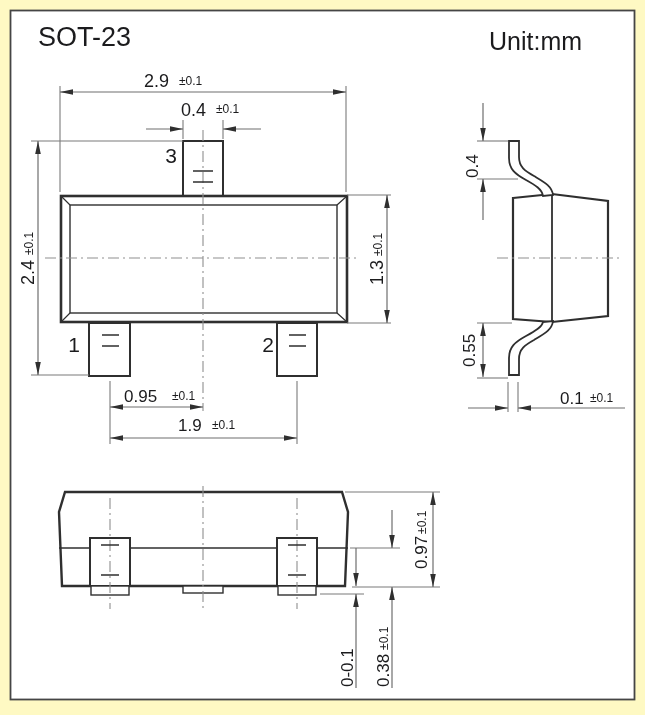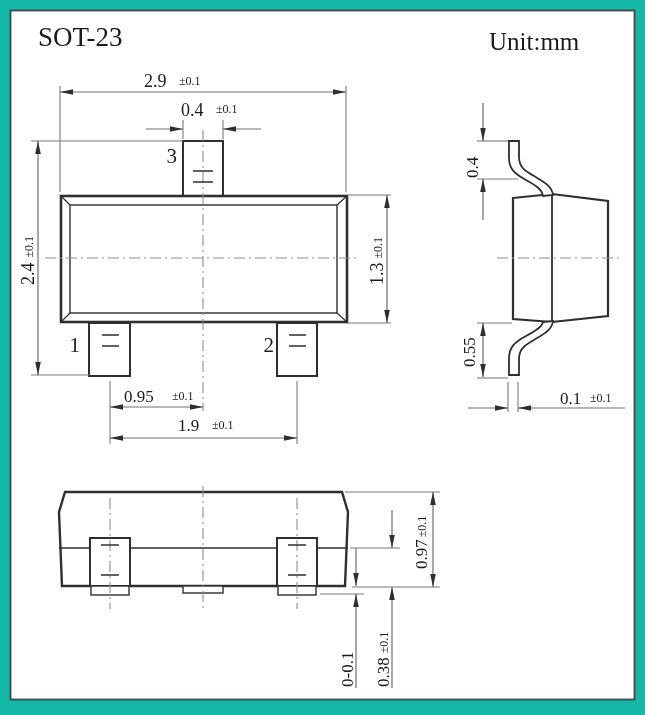--- a/index.html
+++ b/index.html
@@ -1,17 +1,17 @@
 <!DOCTYPE html>
 <html><head>
 <meta charset="utf-8">
 <style>
   html,body{margin:0;padding:0;background:#ffffff;}
-  .sheet{position:relative;width:645px;height:715px;background:#14b8a6;
-         font-family:Liberation Serif, serif;}
+  .sheet{position:relative;width:645px;height:715px;background:#fef9c3;
+         font-family:Liberation Sans, sans-serif;}
   svg{display:block;}
   text{fill:#1b1b1d;}
   .objline{stroke:#2f2f2f;fill:none;}
   .whitefill{fill:#ffffff;stroke:#2f2f2f;}
   .dimline{stroke:#6e6e6e;stroke-width:1.2;fill:none;}
   .extline{stroke:#7a7a7a;stroke-width:1.1;fill:none;}
   .ctrline{stroke:#8f8f8f;stroke-width:1.1;fill:none;stroke-dasharray:11 4 2 4;}
   .tick{stroke:#2f2f2f;stroke-width:1.6;fill:none;}
   .big{font-size:18px;}
   .mid{font-size:17px;}

